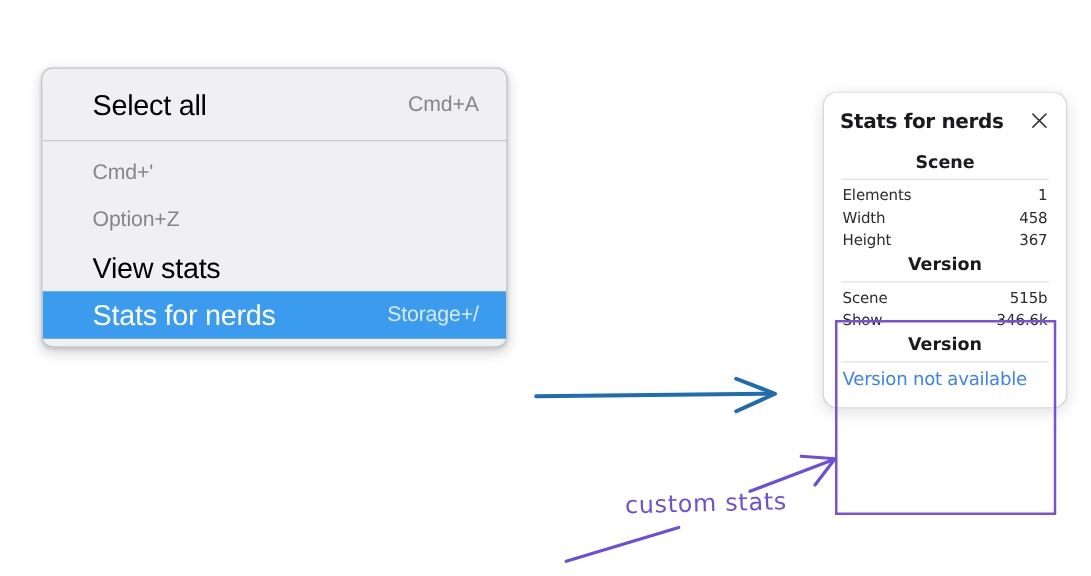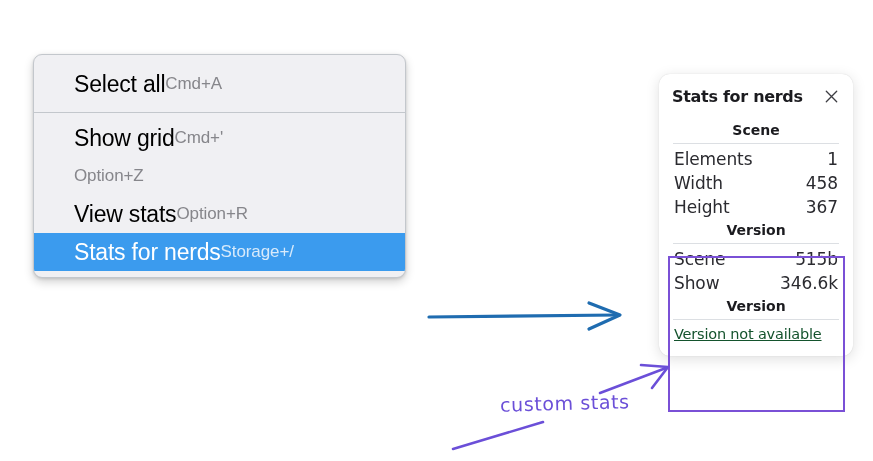--- a/index.html
+++ b/index.html
@@ -34,21 +34,21 @@
   }
   .menu-section.first { padding: 10px 0 9px 0; }
   .menu-divider {
     height: 1px;
     background: #c3c7cc;
     margin: 0;
   }
   .menu-item {
     display: flex;
     align-items: center;
-    justify-content: flex-start;
+    justify-content: space-between;
     height: 38px;
     padding: 0 22px 0 40px;
     box-sizing: border-box;
     cursor: default;
   }
   .menu-item .mi-label {
     font-size: 23px;
     color: #000000;
     letter-spacing: -0.2px;
     white-space: nowrap;
@@ -109,31 +109,30 @@
   .sp-rule {
     height: 1px;
     background: #dcdfe3;
     margin: 0 2px 3px 2px;
   }
   .sp-row {
     display: flex;
     align-items: baseline;
     justify-content: space-between;
     padding: 2px 3px;
-    font-size: 17px;
+    font-size: 12px;
     color: #2b2b30;
   }
   .sp-row .sp-key { letter-spacing: -0.1px; }
   .sp-row .sp-val { letter-spacing: -0.1px; }
   .sp-single {
     padding: 3px 3px 0 3px;
     font-size: 14.5px;
-    color: #14532d;
+    color: #3b82f6;
     letter-spacing: -0.2px;
-    text-decoration: underline;
   }
 
   
   #highlight-box {
     position: absolute;
     left: 668px;
     top: 256px;
     width: 177px;
     height: 156px;
     border: 2px solid #7a50d6;
@@ -169,29 +168,27 @@
     <div class="menu-item">
       <span class="mi-label">Select all</span>
       <span class="mi-shortcut">Cmd+A</span>
     </div>
   </div>
 
   <div class="menu-divider"></div>
 
   <div class="menu-section">
     <div class="menu-item">
-      <span class="mi-label">Show grid</span>
       <span class="mi-shortcut">Cmd+'</span>
     </div>
     <div class="menu-item">
       <span class="mi-shortcut">Option+Z</span>
     </div>
     <div class="menu-item">
       <span class="mi-label">View stats</span>
-      <span class="mi-shortcut">Option+R</span>
     </div>
     <div class="menu-item selected">
       <span class="mi-label">Stats for nerds</span>
       <span class="mi-shortcut">Storage+/</span>
     </div>
   </div>
 
 </div>
 
 <div id="stats-panel">

